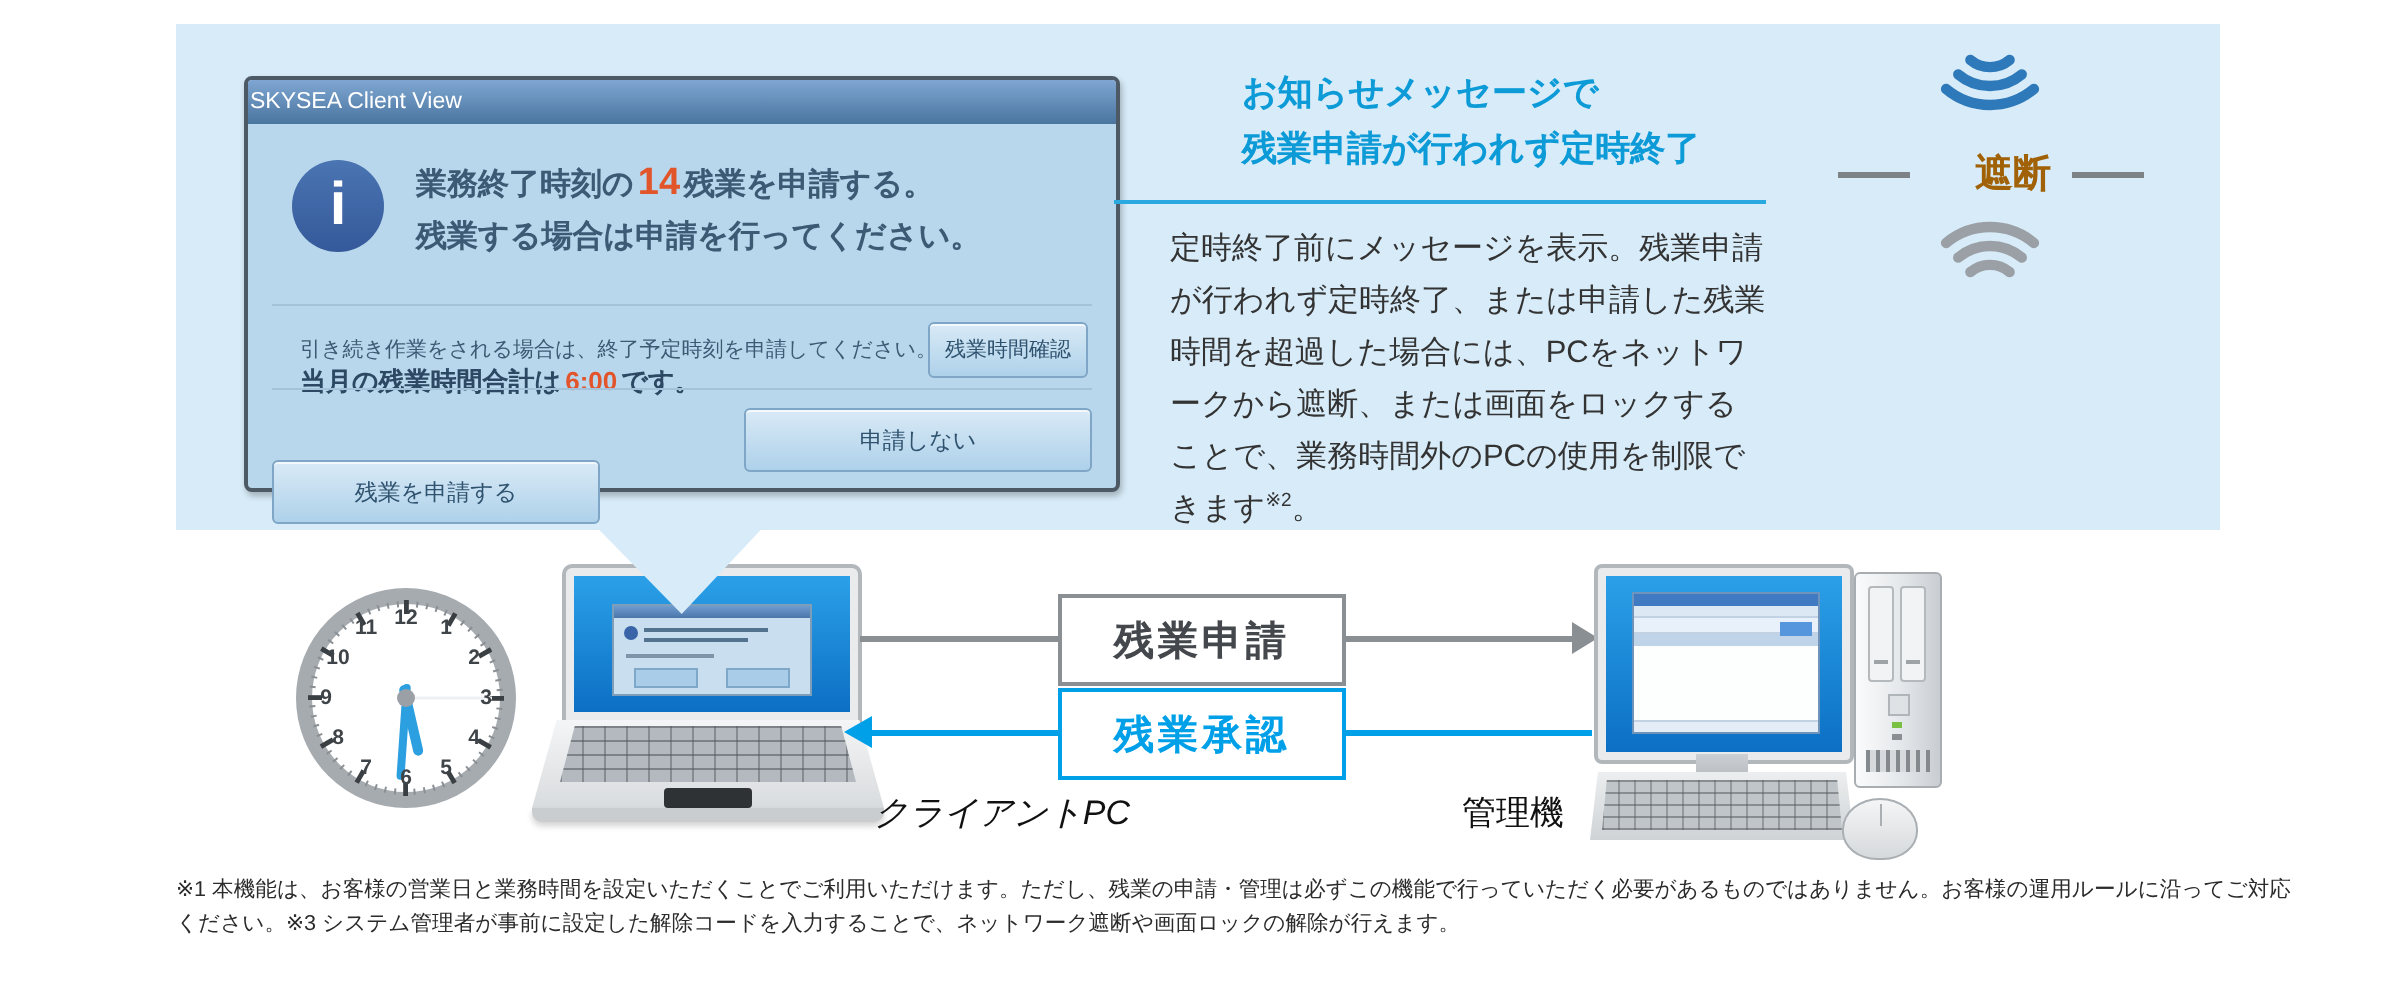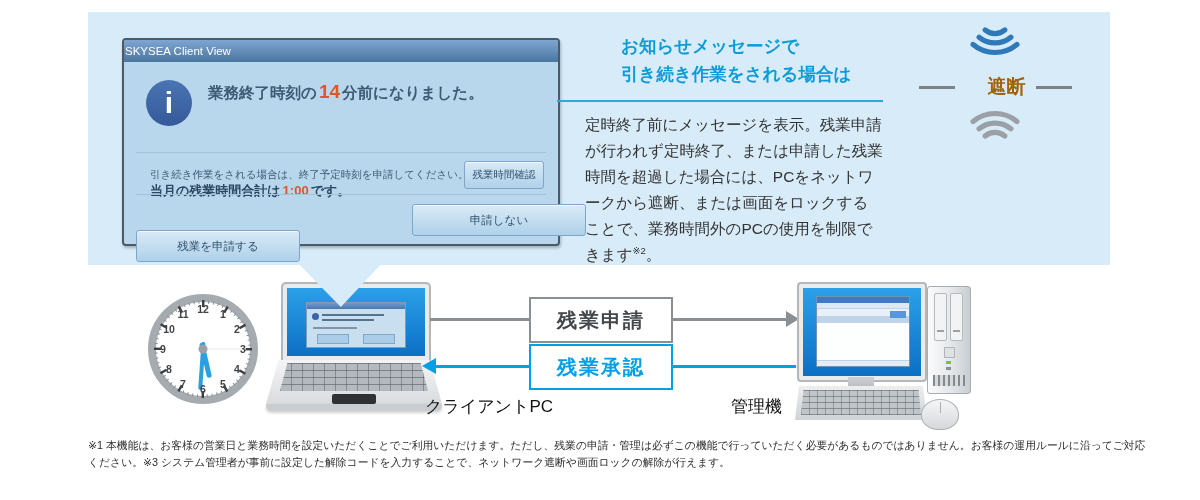--- a/index.html
+++ b/index.html
@@ -22,21 +22,21 @@
   .dlg-msg .num{color:#e2542a;font-size:19px;padding:0 2px;}
   .dlg-div{left:12px;right:12px;height:1px;background:#a3c3da;}
   .dlg-note{left:26px;top:128px;font-size:10.5px;color:#3d5a75;}
   .dlg-total{left:26px;top:142px;font-size:13px;font-weight:bold;color:#2c4863;}
   .dlg-total .num{color:#e2542a;padding:0 2px;}
   .btn{background:linear-gradient(180deg,#d9eaf6,#aed1ea);border:1px solid #7fa6c6;border-radius:3px;
        color:#2f526f;display:flex;align-items:center;justify-content:center;
        box-shadow:inset 0 1px 0 #ffffffaa;cursor:default;}
   .btn-check{right:14px;top:121px;width:78px;height:26px;font-size:10.5px;}
   .btn-apply{left:12px;top:164px;width:162px;height:30px;font-size:11.5px;margin-top:26px;}
-  .btn-decline{left:248px;top:164px;width:172px;height:30px;font-size:11.5px;margin-left:40px;}
+  .btn-decline{left:248px;top:164px;width:172px;height:30px;font-size:11.5px;}
 
   
   .feat-head{left:497px;top:20px;width:330px;font-size:17.5px;font-weight:bold;color:#0d9bd8;line-height:1.62;margin-left:36px;}
   .feat-sep{left:469px;top:88px;width:326px;height:2px;background:#2aa9e0;}
   .feat-body{left:497px;top:100px;width:298px;font-size:15.5px;color:#333;line-height:1.68;}
   .feat-body sup{font-size:9.5px;}
 
   
   .wifi{width:76px;height:38px;}
   .wifi-down{left:869px;top:12px;}
@@ -147,34 +147,35 @@
   <div class="abs panel">
 
     <div class="abs dialog">
       <div class="dlg-title">
         <span>SKYSEA Client View</span>
       </div>
       <div class="abs info-i">
         <span>i</span>
       </div>
       <div class="abs dlg-msg">
-        <div><span>業務終了時刻の</span><span class="num">14</span><span>分前になりました。</span></div>
+        <div><span>業務終了時刻の</span><span class="num">14</span><span>残業を申請する。</span></div>
+        <div>残業する場合は申請を行ってください。</div>
       </div>
       <div class="abs dlg-div" style="top:112px;"></div>
       <div class="abs dlg-note">引き続き作業をされる場合は、終了予定時刻を申請してください。</div>
-      <div class="abs dlg-total"><span>当月の残業時間合計は</span><span class="num">1:00</span><span>です。</span></div>
+      <div class="abs dlg-total"><span>当月の残業時間合計は</span><span class="num">6:00</span><span>です。</span></div>
       <div class="abs btn btn-check">残業時間確認</div>
       <div class="abs dlg-div" style="top:154px;"></div>
       <div class="abs btn btn-apply">残業を申請する</div>
       <div class="abs btn btn-decline">申請しない</div>
     </div>
 
     <div class="abs feat-head">
       <div>お知らせメッセージで</div>
-      <div>引き続き作業をされる場合は</div>
+      <div>残業申請が行われず定時終了</div>
     </div>
     <div class="abs feat-sep"></div>
     <div class="abs feat-body"><span>定時終了前にメッセージを表示。残業申請が行われず定時終了、または申請した残業時間を超過した場合には、PCをネットワークから遮断、または画面をロックすることで、業務時間外のPCの使用を制限できます</span><sup>※2</sup><span>。</span></div>
 
     <svg class="abs wifi wifi-down" viewBox="0 0 80 40">
       <g fill="none" stroke="#2e79b9" stroke-width="5.5" stroke-linecap="round">
         <path d="M 29.7 6.3 A 16 16 0 0 0 50.3 6.3"></path>
         <path d="M 23.3 13.9 A 26 26 0 0 0 56.7 13.9"></path>
         <path d="M 16.9 21.6 A 36 36 0 0 0 63.1 21.6"></path>
       </g>
@@ -256,21 +257,21 @@
       <div class="abs lap-front" style="top:44px;height:7px;"></div>
     </div>
   </div>
 
   <div class="abs flow-line-gray"></div>
   <div class="abs flow-head-gray"></div>
   <div class="abs flow-line-blue"></div>
   <div class="abs flow-head-blue"></div>
   <div class="abs flow-box box-apply">残業申請</div>
   <div class="abs flow-box box-approve">残業承認</div>
-  <div class="abs pc-label" style="left:425px;top:395px;">クライアントPC</div>
+  <div class="abs pc-label" style="left:437px;top:395px;font-style:italic;">クライアントPC</div>
   <div class="abs pc-label" style="left:731px;top:395px;">管理機</div>
 
   <div class="abs adm-monitor">
     <div class="adm-screen">
       <div class="adm-win">
         <div class="aw-title"></div>
         <div class="aw-menu"></div>
         <div class="aw-tool"></div>
         <div class="aw-colhead"></div>
         <div class="aw-btn"></div>

